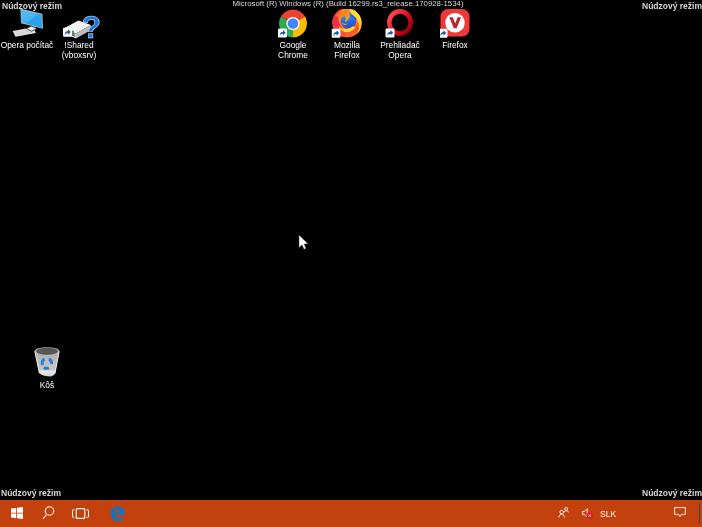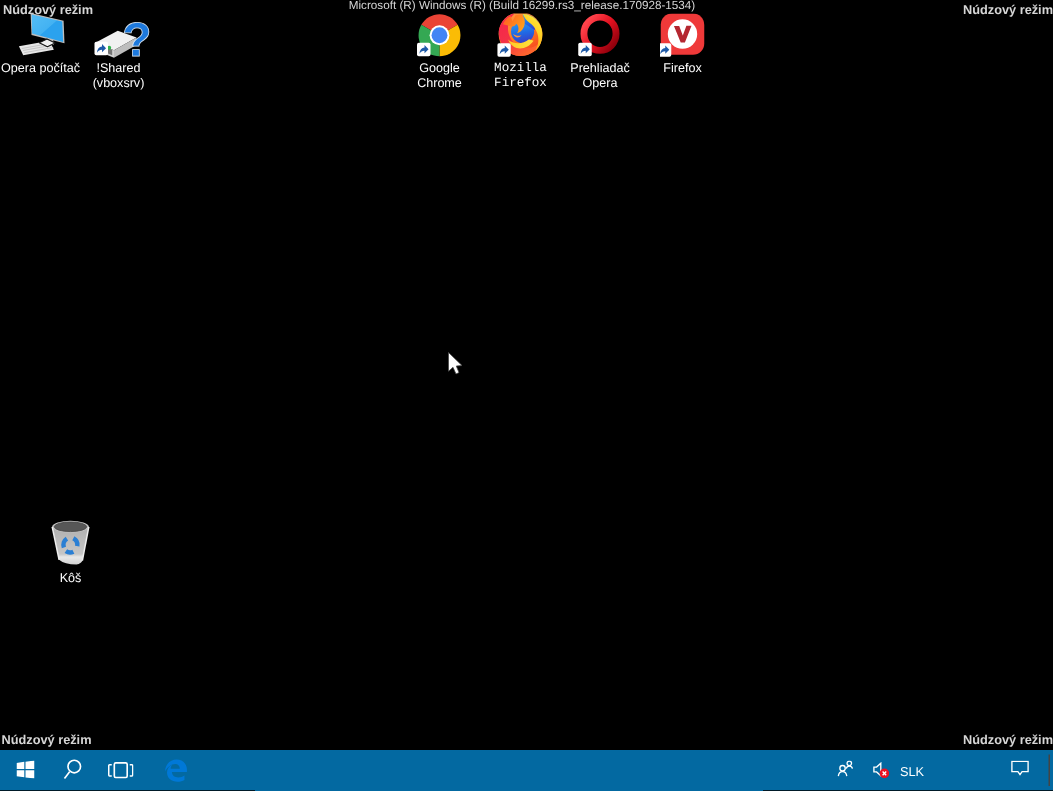--- a/index.html
+++ b/index.html
@@ -84,21 +84,21 @@
       <circle cx="15" cy="14.5" r="6.6" fill="#fff"></circle>
       <circle cx="15" cy="14.5" r="5.3" fill="#4285f4"></circle>
       <g transform="translate(0,19.5)">
         <rect x="0" y="0" width="9" height="9" rx="1.2" fill="#fff"></rect>
         <path d="M1.6,7.4 C1.8,4.7 3.1,3.3 5,3.2 L5,1.5 L7.7,4.3 L5,7 L5,5.3 C3.5,5.3 2.4,6.1 1.6,7.4 Z" fill="#1e5aa8"></path>
       </g>
     </svg>
   </div>
   <div class="lbl">Google<br>Chrome</div>
 </div>
-<div class="icon" style="left:320px;top:9px;font-family:Liberation Mono, monospace;">
+<div class="icon" style="left:320px;top:9px;">
   <div class="img" id="firefox">
     <svg width="31" height="33" viewBox="0 0 31 33">
       <defs>
         <linearGradient id="ffbase" x1="0.2" y1="0" x2="0.8" y2="1">
           <stop offset="0" stop-color="#ff9640"></stop>
           <stop offset="0.55" stop-color="#ff7a1f"></stop>
           <stop offset="1" stop-color="#f33b20"></stop>
         </linearGradient>
         <linearGradient id="ffred" x1="0" y1="0" x2="0.7" y2="1">
           <stop offset="0" stop-color="#f7224c"></stop>
@@ -199,21 +199,21 @@
       </g>
     </svg>
   </div>
   <div class="lbl">Kôš</div>
 </div>
 
 <svg style="position:absolute;left:298px;top:234px;" width="12" height="17" viewBox="0 0 12 17">
   <path d="M1 1 L1 13.5 L4 10.9 L6 15.3 L8 14.4 L6.2 10 L10 9.7 Z" fill="#fff" stroke="#444" stroke-width="0.5"></path>
 </svg>
 
-<div id="taskbar" style="position:absolute;left:0;top:500px;width:702px;height:27px;background:#0369a1;">
+<div id="taskbar" style="position:absolute;left:0;top:500px;width:702px;height:27px;background:#c2410c;">
 
   <svg style="position:absolute;left:11px;top:7px;" width="12" height="12" viewBox="0 0 12 12">
     <path fill="#fff" d="M0 1.6 L5.2 0.9 L5.2 5.7 L0 5.7 Z M6 0.8 L12 0 L12 5.7 L6 5.7 Z M0 6.5 L5.2 6.5 L5.2 11.2 L0 10.5 Z M6 6.5 L12 6.5 L12 12 L6 11.3 Z"></path>
   </svg>
 
   <svg style="position:absolute;left:42px;top:6px;" width="13" height="14" viewBox="0 0 13 14">
     <circle cx="7.5" cy="5" r="4.2" fill="none" stroke="#fff" stroke-width="1.1"></circle>
     <line x1="4.4" y1="8.5" x2="1" y2="13" stroke="#fff" stroke-width="1.1"></line>
   </svg>
 

